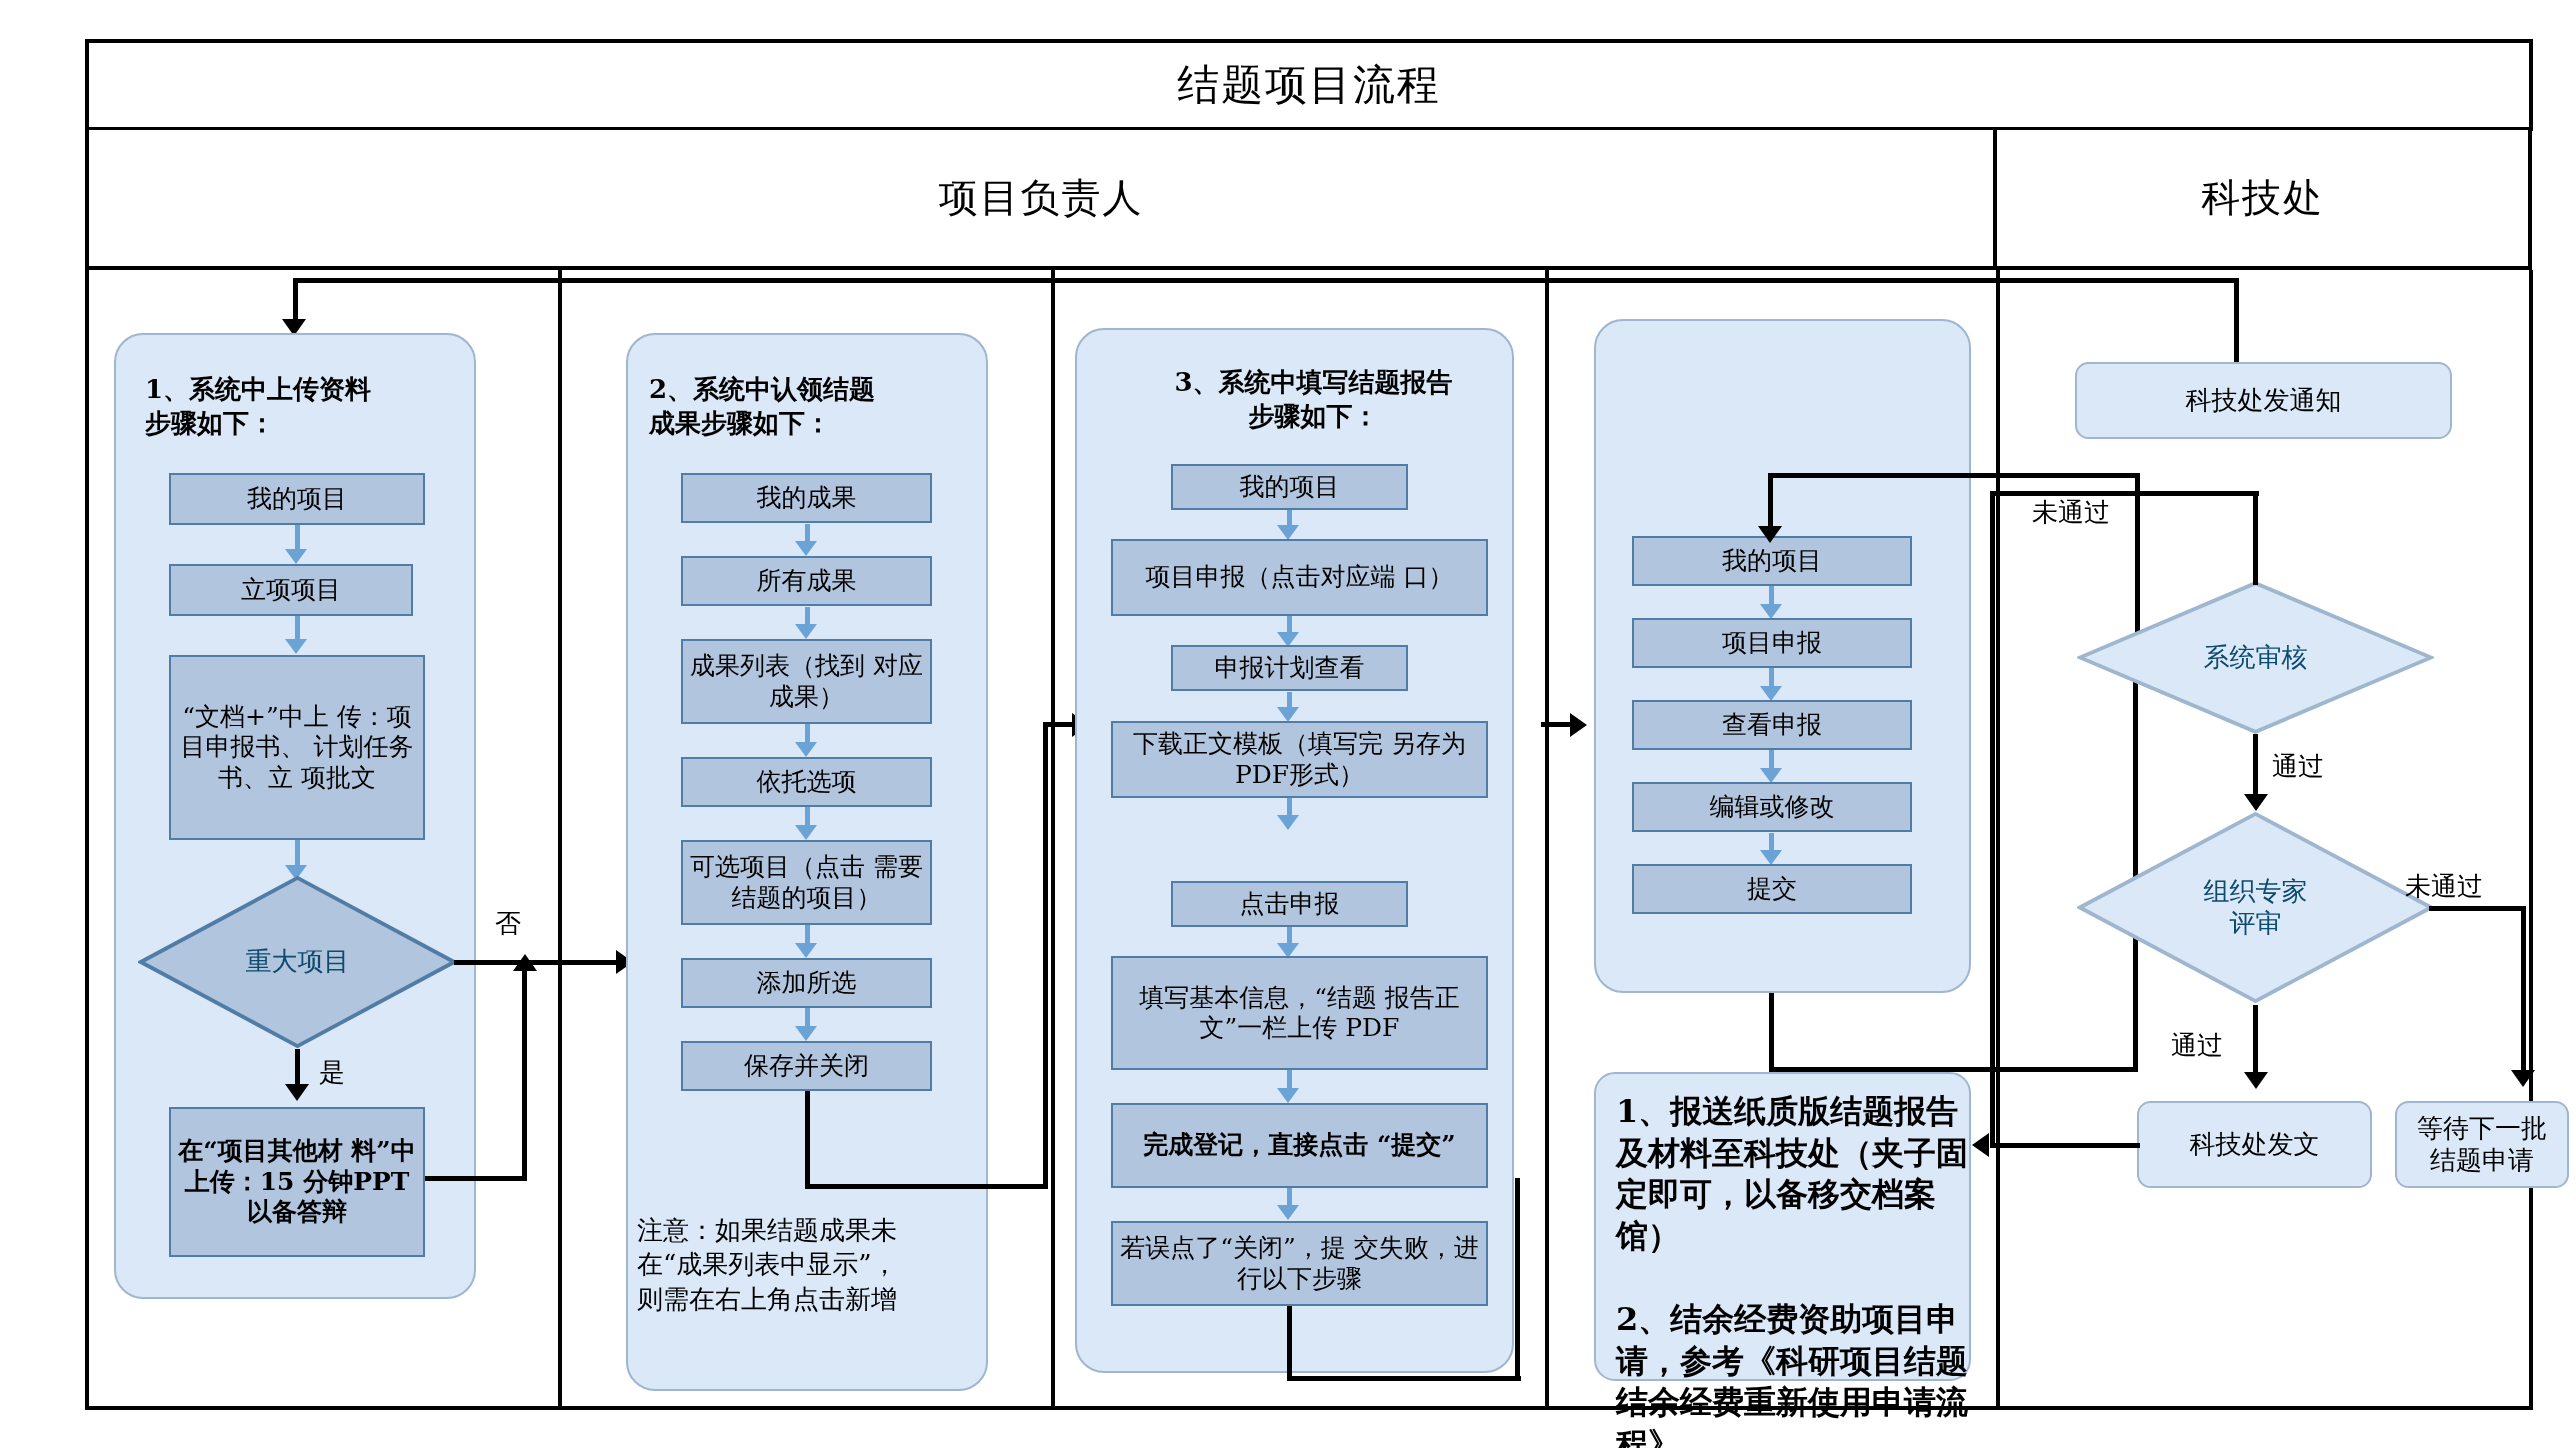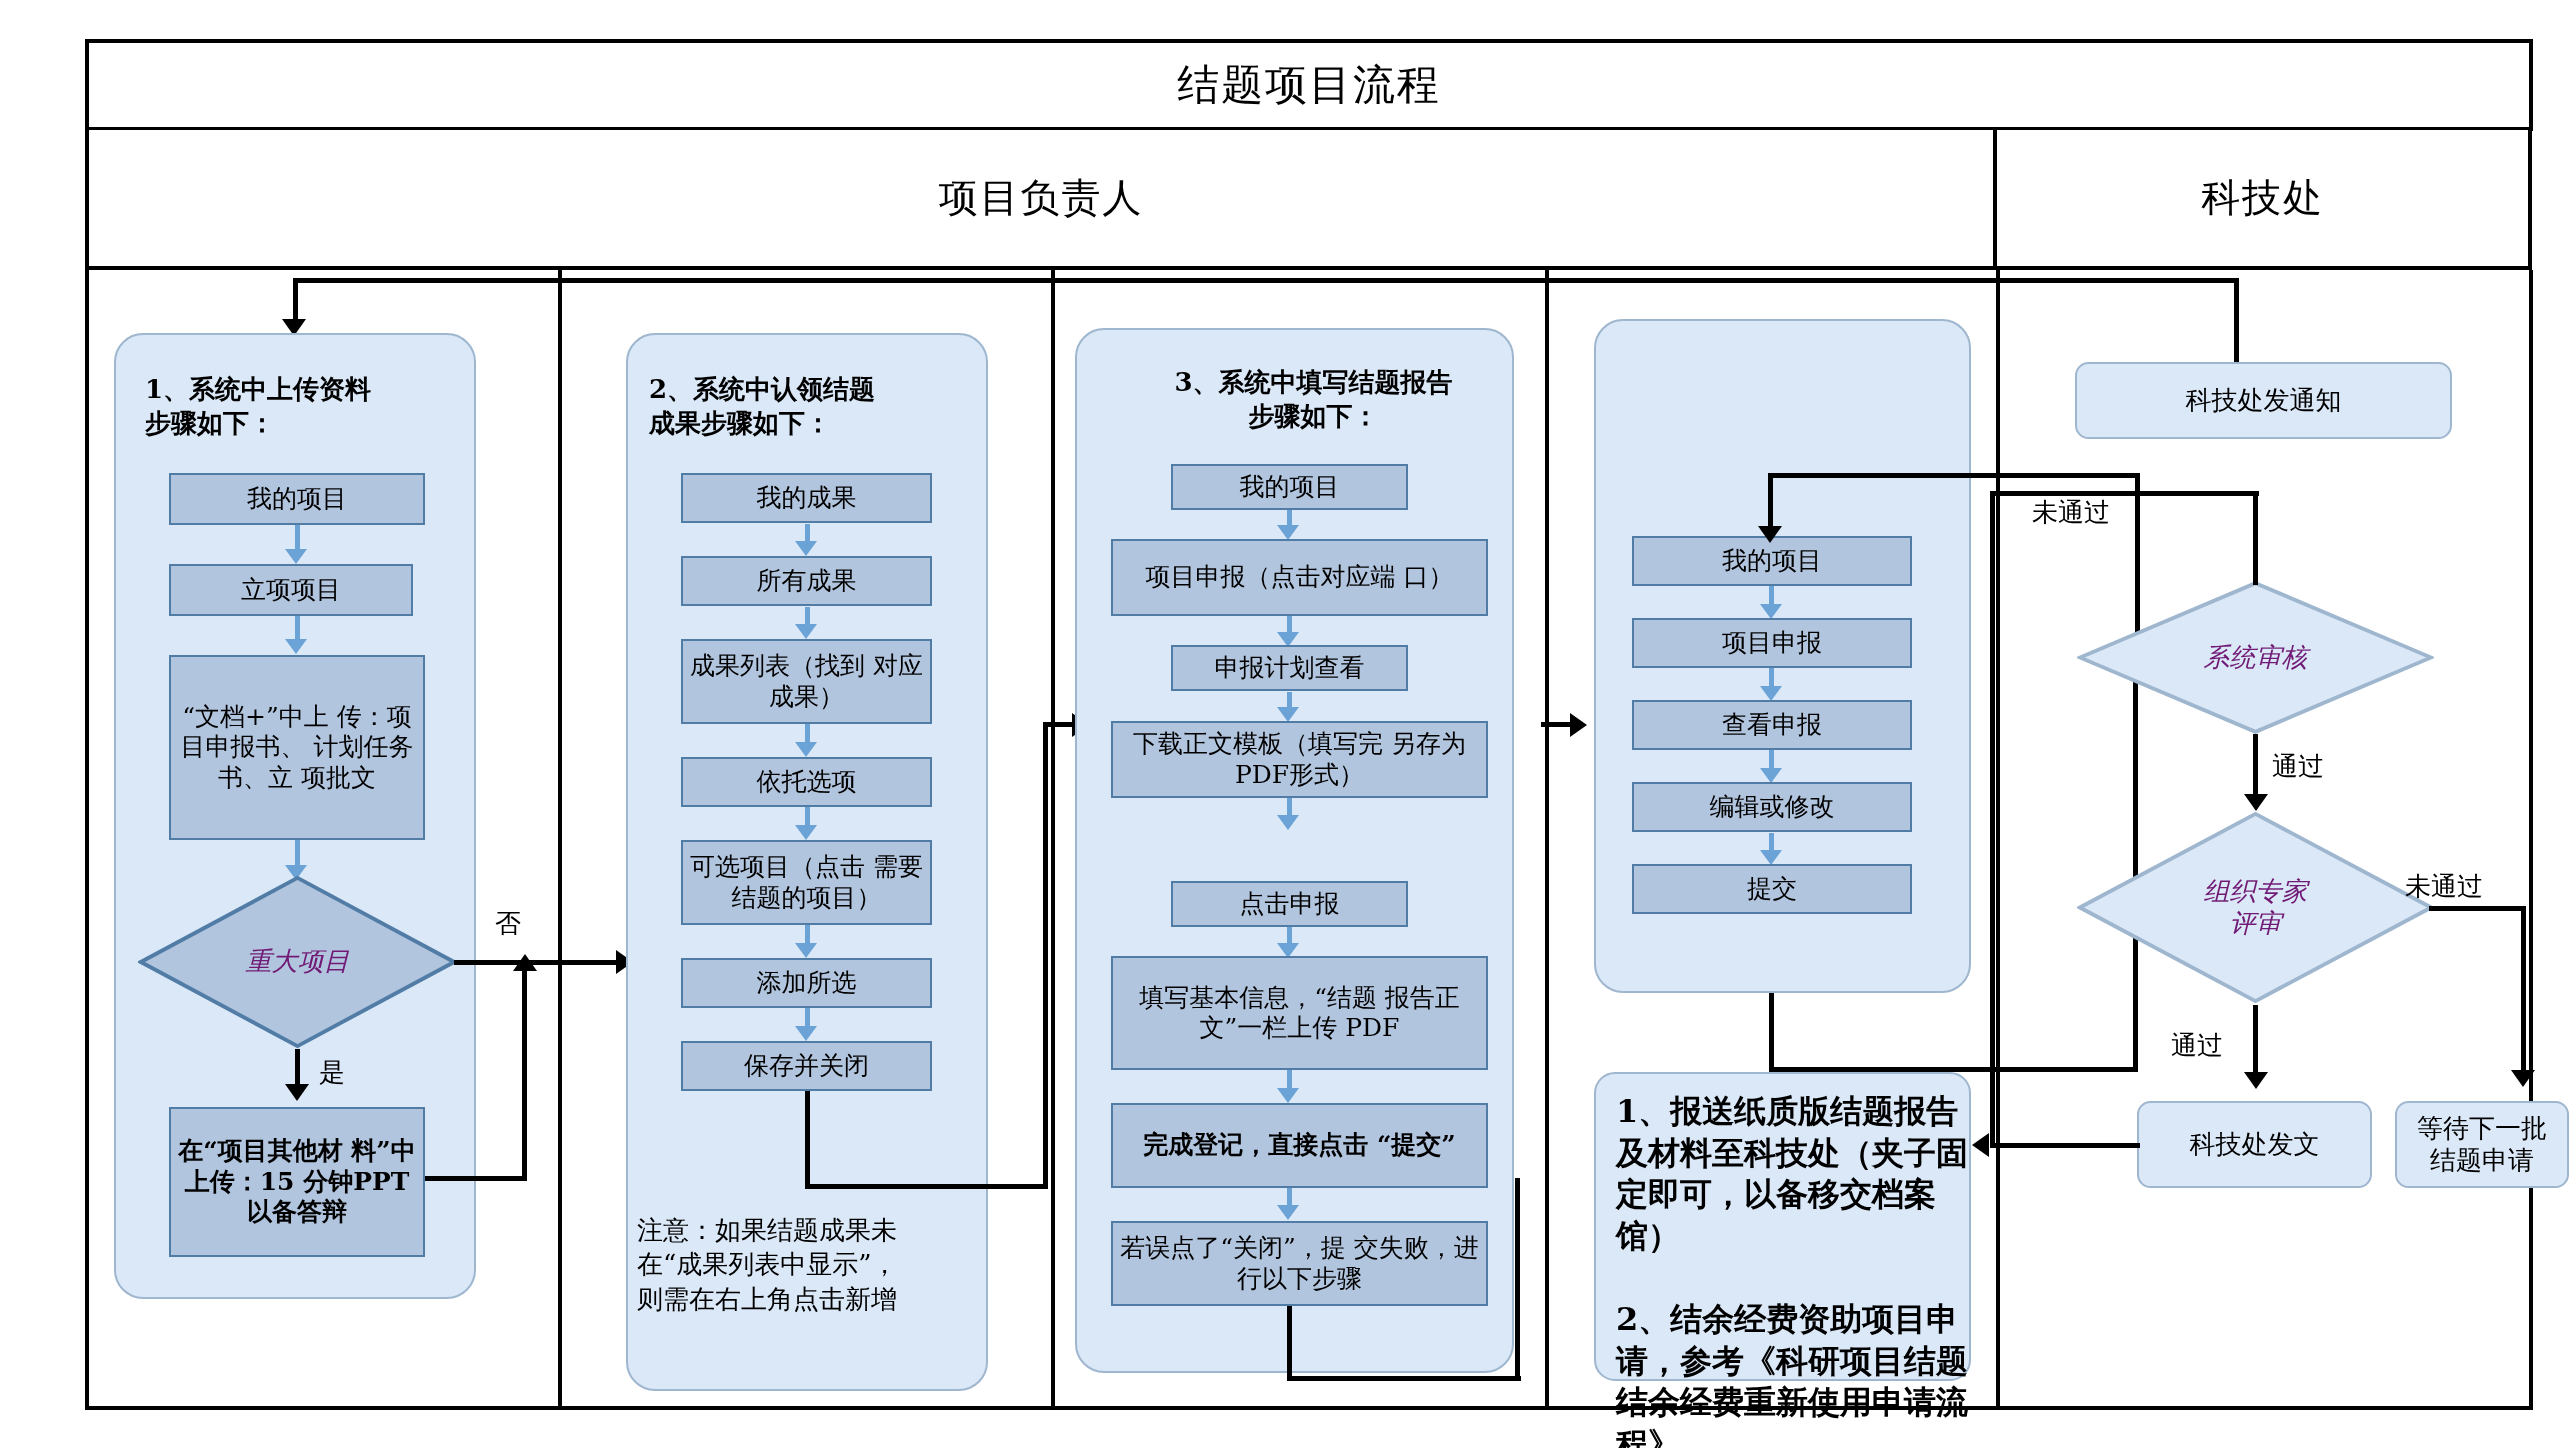--- a/index.html
+++ b/index.html
@@ -69,23 +69,22 @@
   .lbl{
     position:absolute;font-size:26px;color:#000;
     font-family:"DejaVu Serif","Liberation Serif",serif;
   }
 
   
   .diamond{position:absolute;}
   .diamond .dtext{
     position:absolute;left:0;top:0;width:100%;height:100%;
     display:flex;align-items:center;justify-content:center;text-align:center;
-    font-size:26px;line-height:1.2;color:#701a75;
-    font-family:"DejaVu Serif","Liberation Serif",serif;
-    font-style:italic;
+    font-size:26px;line-height:1.2;color:#0c4a6e;
+    font-family:"DejaVu Serif","Liberation Serif",serif;
   }
 
   
   .bline{position:absolute;background:#000;}           
   .sline{position:absolute;background:#6ba3d6;}        
   .barrow-d{position:absolute;width:0;height:0;
      border-left:12.6px solid transparent;border-right:12.6px solid transparent;
      border-top:17.4px solid #000;}
   .barrow-r{position:absolute;width:0;height:0;
      border-top:12.6px solid transparent;border-bottom:12.6px solid transparent;

